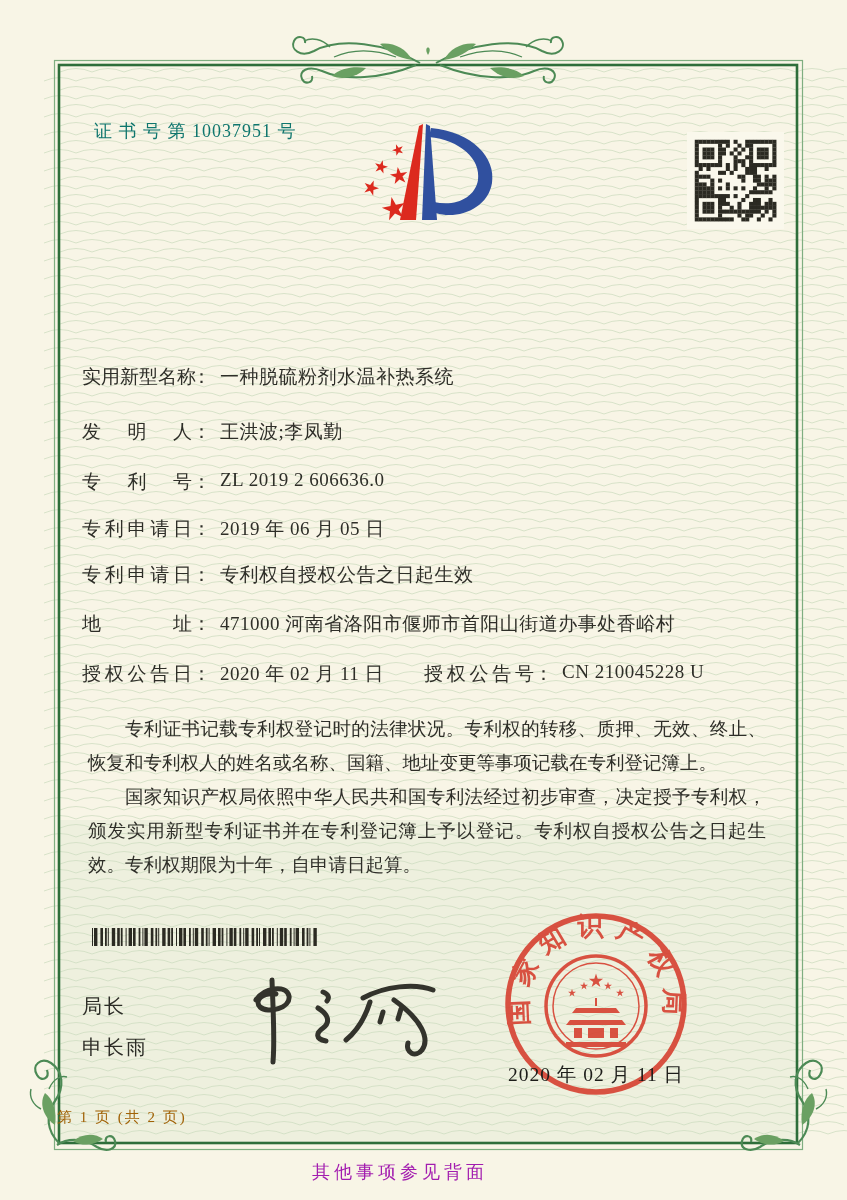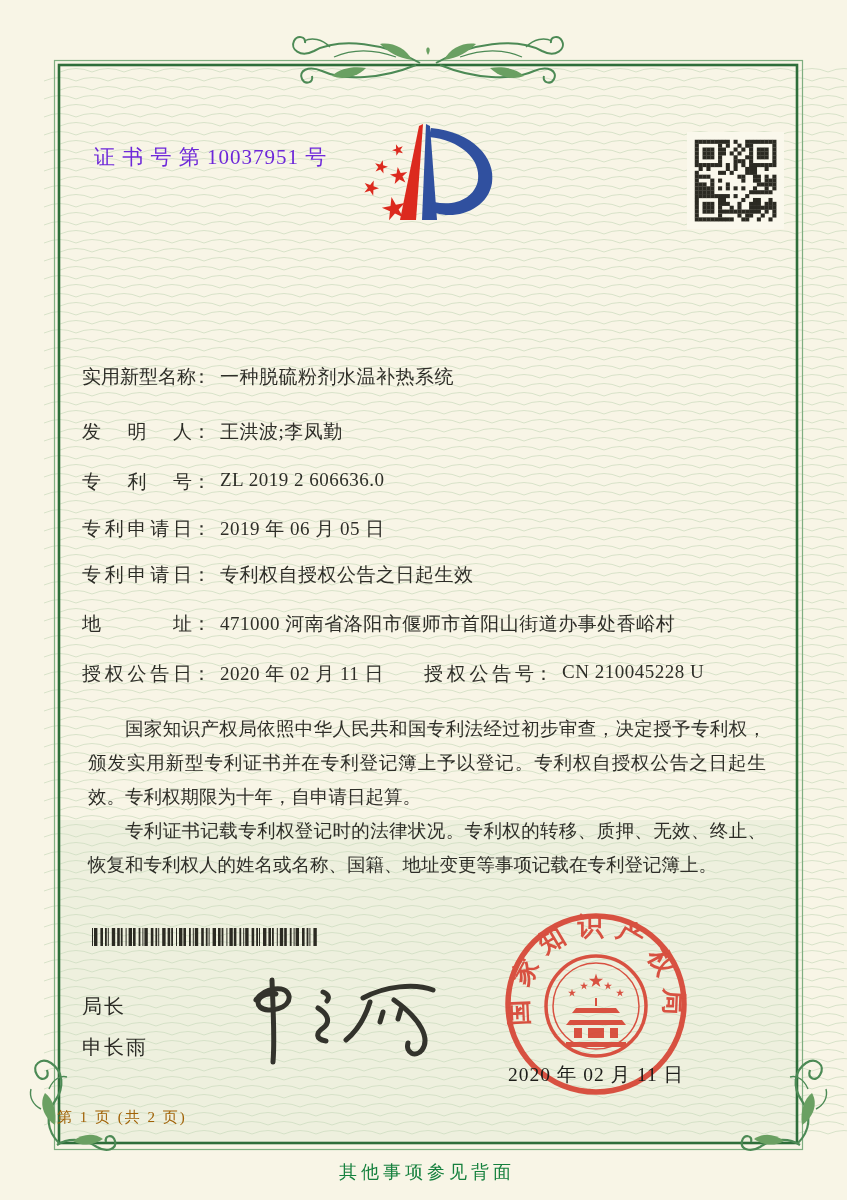--- a/index.html
+++ b/index.html
@@ -1,41 +1,41 @@
 <!DOCTYPE html>
 <html><head>
 <meta charset="utf-8">
 <style>
   html,body{margin:0;padding:0;background:#e9e6d8;}
   .page{position:relative;width:847px;height:1200px;background:#f8f5e6;overflow:hidden;
         font-family:"Liberation Serif","DejaVu Serif",serif;color:#2b2b26;}
   .abs{position:absolute;}
   svg{display:block;}
 
-  .cert-no{left:94px;top:119px;font-size:21px;letter-spacing:1px;color:#6d28d9;white-space:nowrap;margin-top:24px;}
+  .cert-no{left:94px;top:119px;font-size:18px;letter-spacing:1px;color:#0f766e;white-space:nowrap;}
   .title{left:57px;top:250px;width:743px;text-align:center;font-size:45px;font-weight:bold;
          letter-spacing:8px;color:#1f1f1b;}
 
   .row{left:82px;width:700px;height:26px;font-size:19px;white-space:nowrap;color:#2e2e28;}
   .lbl{display:inline-block;width:110px;text-align:justify;text-align-last:justify;vertical-align:top;}
   .colon{display:inline-block;vertical-align:top;}
   .val{display:inline-block;margin-left:9px;vertical-align:top;letter-spacing:0.5px;font-family:Liberation Serif, serif;}
   .pair2{position:absolute;left:342px;top:0;}
 
   .paras{left:88px;top:712px;width:678px;font-size:18.5px;line-height:34px;text-align:justify;color:#2e2e28;}
   .paras p{margin:0;text-indent:2em;}
 
   .director{left:82px;top:986px;font-size:20px;line-height:41px;letter-spacing:2px;color:#2c2c26;}
 
   .seal-date{left:503px;top:1061px;width:186px;text-align:center;font-size:19.5px;
              letter-spacing:1px;color:#1d1d1a;z-index:5;}
   .page-num{left:57px;top:1108px;width:680px;text-align:left;font-size:15px;
             letter-spacing:2px;color:#a16207;}
   .back-note{left:0;top:1160px;width:800px;text-align:center;font-size:18px;
-             letter-spacing:4px;color:#15803d;padding-left:27px;}.z2{z-index:2}.z3{z-index:3}
+             letter-spacing:4px;color:#a21caf;}.z2{z-index:2}.z3{z-index:3}
 </style>
 </head>
 <body>
 
 <div class="page">
 
   <svg id="bg" class="abs" style="left:0;top:0" width="847" height="1200" viewBox="0 0 847 1200">
     <g id="waves" opacity="0.55">
         <path d="M60,72 q16,-7 32,0 q16,-7 32,0 q16,-7 32,0 q16,-7 32,0 q16,-7 32,0 q16,-7 32,0 q16,-7 32,0 q16,-7 32,0 q16,-7 32,0 q16,-7 32,0 q16,-7 32,0 q16,-7 32,0 q16,-7 32,0 q16,-7 32,0 q16,-7 32,0 q16,-7 32,0 q16,-7 32,0 q16,-7 32,0 q16,-7 32,0 q16,-7 32,0 q16,-7 32,0 q16,-7 32,0 q16,-7 32,0 q16,-7 32,0 q16,-7 32,0" fill="none" stroke="#b7cfab" stroke-width="0.9"></path>
         <path d="M44,81 q16,-7 32,0 q16,-7 32,0 q16,-7 32,0 q16,-7 32,0 q16,-7 32,0 q16,-7 32,0 q16,-7 32,0 q16,-7 32,0 q16,-7 32,0 q16,-7 32,0 q16,-7 32,0 q16,-7 32,0 q16,-7 32,0 q16,-7 32,0 q16,-7 32,0 q16,-7 32,0 q16,-7 32,0 q16,-7 32,0 q16,-7 32,0 q16,-7 32,0 q16,-7 32,0 q16,-7 32,0 q16,-7 32,0 q16,-7 32,0 q16,-7 32,0" fill="none" stroke="#b7cfab" stroke-width="0.9"></path>
@@ -471,22 +471,22 @@
     <span class="lbl">地址</span><span class="colon">：</span><span class="val">471000 河南省洛阳市偃师市首阳山街道办事处香峪村</span>
   </div>
   <div class="abs row z2" style="top:661px;position:absolute">
     <span class="lbl">授权公告日</span><span class="colon">：</span><span class="val">2020 年 02 月 11 日</span>
     <span class="pair2">
       <span class="lbl">授权公告号</span><span class="colon">：</span><span class="val">CN 210045228 U</span>
     </span>
   </div>
 
   <div class="abs paras z2">
+    <p>专利证书记载专利权登记时的法律状况。专利权的转移、质押、无效、终止、恢复和专利权人的姓名或名称、国籍、地址变更等事项记载在专利登记簿上。</p>
     <p>国家知识产权局依照中华人民共和国专利法经过初步审查，决定授予专利权，颁发实用新型专利证书并在专利登记簿上予以登记。专利权自授权公告之日起生效。专利权期限为十年，自申请日起算。</p>
-    <p>专利证书记载专利权登记时的法律状况。专利权的转移、质押、无效、终止、恢复和专利权人的姓名或名称、国籍、地址变更等事项记载在专利登记簿上。</p>
   </div>
 
   <svg id="barcode" class="abs z2" style="left:92px;top:928px" width="229" height="18" viewBox="0 0 229 18">
       <rect x="0" y="0" width="1" height="18" fill="#2b2a22"></rect>
       <rect x="2" y="0" width="3.4000000000000004" height="18" fill="#2b2a22"></rect>
       <rect x="8.4" y="0" width="2.6" height="18" fill="#2b2a22"></rect>
       <rect x="13" y="0" width="1.8" height="18" fill="#2b2a22"></rect>
       <rect x="15.8" y="0" width="1" height="18" fill="#2b2a22"></rect>
       <rect x="19.8" y="0" width="3.4000000000000004" height="18" fill="#2b2a22"></rect>
       <rect x="25.200000000000003" y="0" width="2.6" height="18" fill="#2b2a22"></rect>

